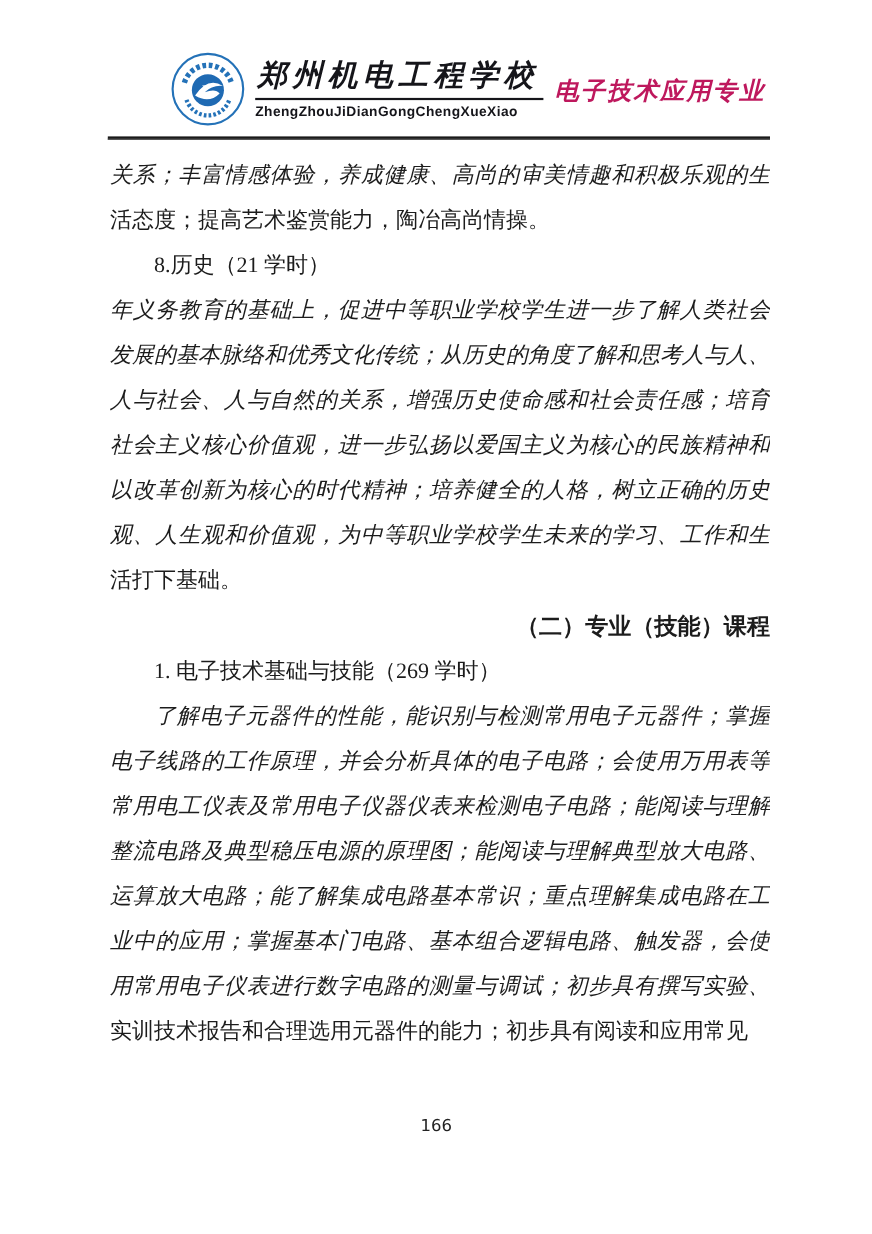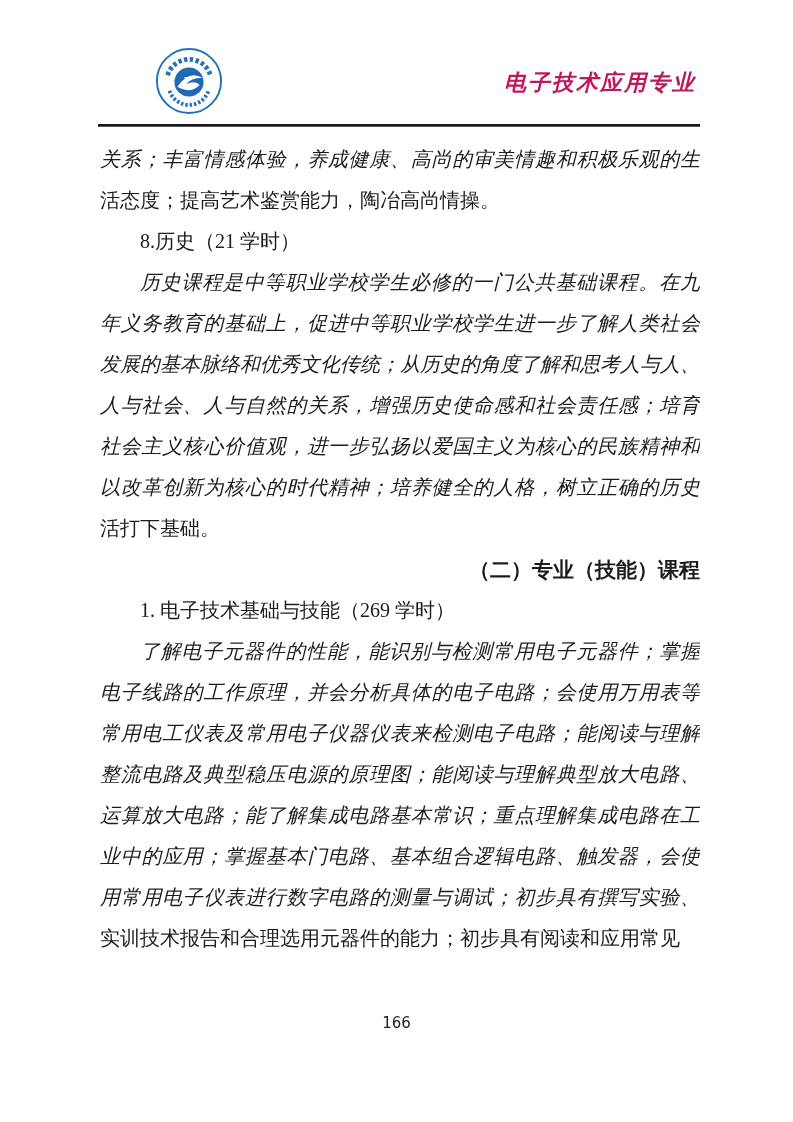--- a/index.html
+++ b/index.html
@@ -103,36 +103,40 @@
   <div class="header">
     <svg class="logo" viewBox="0 0 72 72">
       <circle cx="36" cy="36" r="33" fill="#ffffff" stroke="#2472b8" stroke-width="2"></circle>
       <path d="M 14 30 A 23 23 0 0 1 58 30" fill="none" stroke="#2472b8" stroke-width="5" stroke-dasharray="3.5 2.5"></path>
       <path d="M 16 46 A 21 21 0 0 0 56 46" fill="none" stroke="#2472b8" stroke-width="4" stroke-dasharray="2.5 2"></path>
       <circle cx="36" cy="37" r="15" fill="#1f6ab3"></circle>
       <path d="M 24 42 Q 36 24 50 33 Q 40 32 33 39 Q 43 35 47 40 Q 37 50 24 42 Z" fill="#ffffff"></path>
       <text x="34" y="42" font-family="Liberation Serif, serif" font-style="italic" font-weight="bold" font-size="15" fill="#ffffff" text-anchor="middle">L</text>
     </svg>
 
+    <div class="namewrap">
+      <div class="school-cn">郑州机电工程学校</div>
+      <div class="school-py">ZhengZhouJiDianGongChengXueXiao</div>
+    </div>
 
     <div class="doctitle">电子技术应用专业</div>
   </div>
 
   <div class="rule"></div>
 
   <main class="content">
       <div class="tline full">关系；丰富情感体验，养成健康、高尚的审美情趣和积极乐观的生</div>
       <div class="tline">活态度；提高艺术鉴赏能力，陶冶高尚情操。</div>
       <div class="tline ind">8.历史（21 学时）</div>
-      <div class="tline full ind">历史课程是中等职业学校学生必修的一门公共基础课程。在九</div>
       <div class="tline full">年义务教育的基础上，促进中等职业学校学生进一步了解人类社会</div>
       <div class="tline full">发展的基本脉络和优秀文化传统；从历史的角度了解和思考人与人、</div>
       <div class="tline full">人与社会、人与自然的关系，增强历史使命感和社会责任感；培育</div>
       <div class="tline full">社会主义核心价值观，进一步弘扬以爱国主义为核心的民族精神和</div>
       <div class="tline full">以改革创新为核心的时代精神；培养健全的人格，树立正确的历史</div>
+      <div class="tline full">观、人生观和价值观，为中等职业学校学生未来的学习、工作和生</div>
       <div class="tline">活打下基础。</div>
       <div class="tline ind head">（二）专业（技能）课程</div>
       <div class="tline ind">1. 电子技术基础与技能（269 学时）</div>
       <div class="tline full ind">了解电子元器件的性能，能识别与检测常用电子元器件；掌握</div>
       <div class="tline full">电子线路的工作原理，并会分析具体的电子电路；会使用万用表等</div>
       <div class="tline full">常用电工仪表及常用电子仪器仪表来检测电子电路；能阅读与理解</div>
       <div class="tline full">整流电路及典型稳压电源的原理图；能阅读与理解典型放大电路、</div>
       <div class="tline full">运算放大电路；能了解集成电路基本常识；重点理解集成电路在工</div>
       <div class="tline full">业中的应用；掌握基本门电路、基本组合逻辑电路、触发器，会使</div>
       <div class="tline full">用常用电子仪表进行数字电路的测量与调试；初步具有撰写实验、</div>

